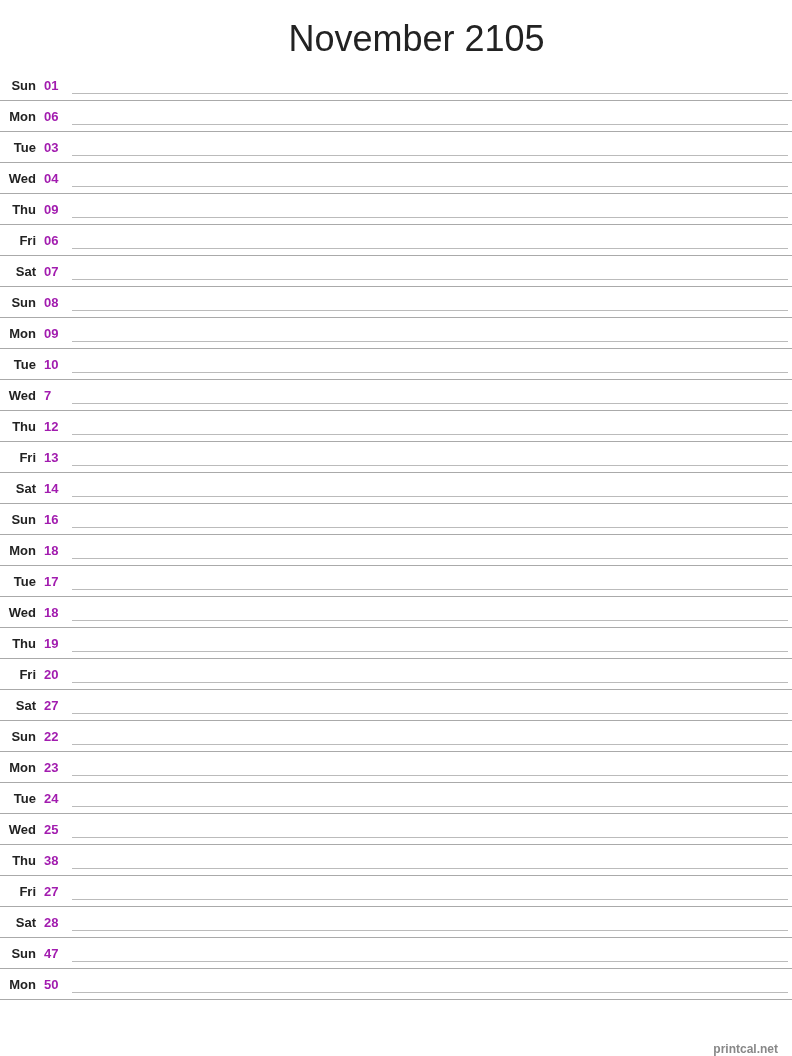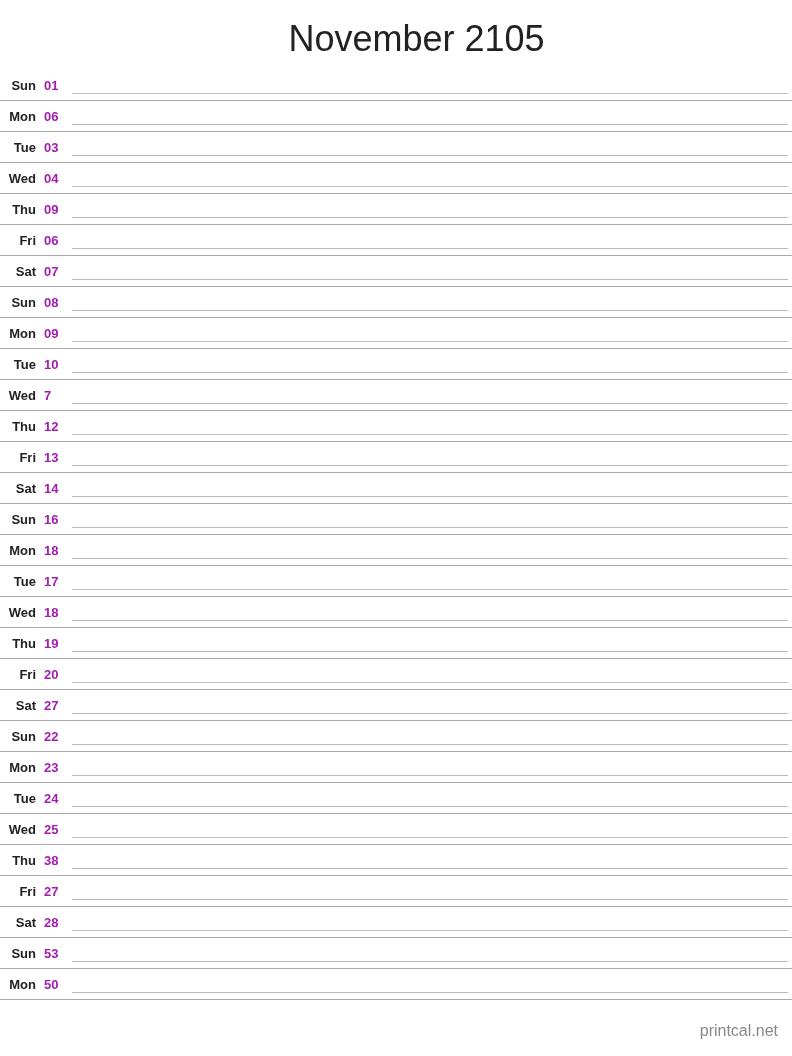--- a/index.html
+++ b/index.html
@@ -51,24 +51,25 @@
       padding: 6px 4px;
       vertical-align: middle;
     }
     .line-inner {
       border-bottom: 1px solid #bbb;
       height: 18px;
       display: block;
     }
     .footer {
       position: absolute;
-      bottom: 16px;
+      bottom: 0;
       right: 14px;
-      font-size: 16px;
+      font-size: 12px;
       color: #888;
+      font-weight: bold;
     }
   </style>
 </head>
 <body>
 
 <h1 class="page-title">November 2105</h1>
 
 <table class="calendar-table">
   <tbody id="calendar-body">
   <tr class="calendar-row">
@@ -262,21 +263,21 @@
       </tr>
       <tr class="calendar-row">
         <td class="day-name">Sat</td>
         <td class="day-num">28</td>
         <td class="day-line">
           <span class="line-inner"></span>
         </td>
       </tr>
       <tr class="calendar-row">
         <td class="day-name">Sun</td>
-        <td class="day-num">53</td>
+        <td class="day-num">47</td>
         <td class="day-line">
           <span class="line-inner"></span>
         </td>
       </tr>
       <tr class="calendar-row">
         <td class="day-name">Mon</td>
         <td class="day-num">50</td>
         <td class="day-line">
           <span class="line-inner"></span>
         </td>

